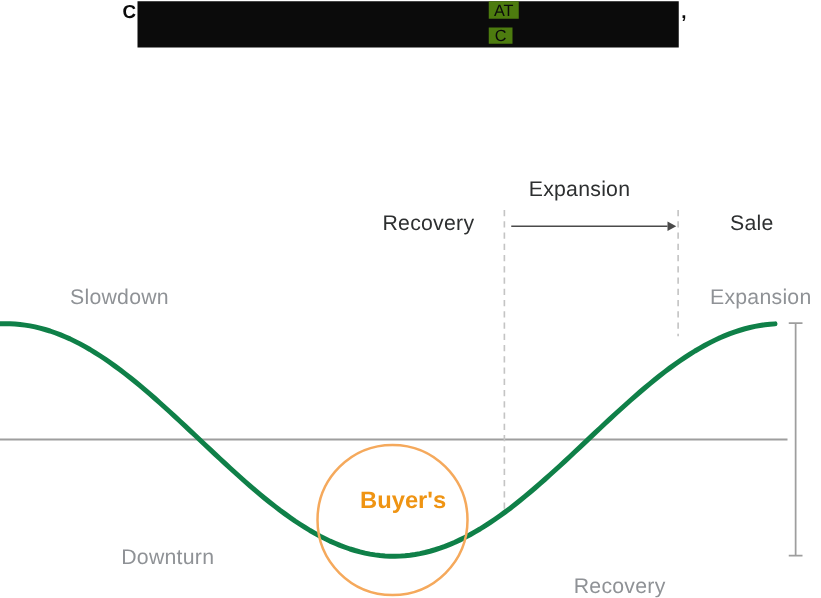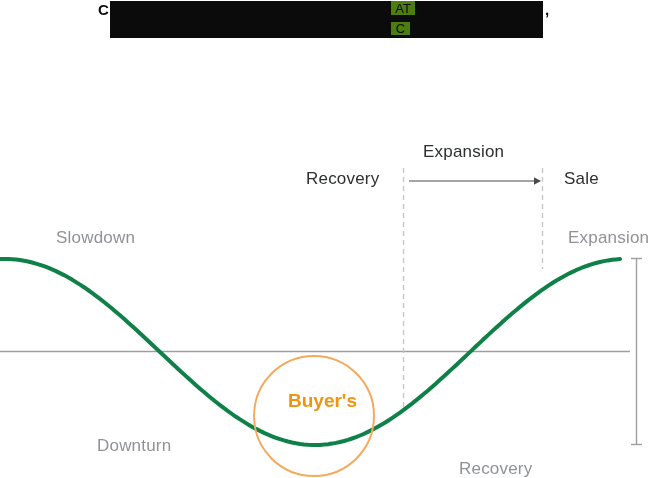--- a/index.html
+++ b/index.html
@@ -65,21 +65,21 @@
       <line x1="636.5" y1="258.5" x2="636.5" y2="444.5"></line>
       <line x1="631" y1="258.5" x2="642" y2="258.5"></line>
       <line x1="631" y1="444.5" x2="642" y2="444.5"></line>
     </g>
   </svg>
 
   <div class="lbl marker" style="left:423px;top:143px;">Expansion</div>
 
   <div class="lbl marker" style="left:306px;top:170px;">Recovery</div>
 
-  <div class="lbl marker" style="left:564px;top:170px;">Sale</div>
+  <div class="lbl marker" style="left:584px;top:170px;">Sale</div>
 
   <div class="lbl phase" style="left:56px;top:229px;">Slowdown</div>
 
   <div class="lbl phase" style="left:568px;top:229px;">Expansion</div>
 
   <div class="lbl phase" style="left:97px;top:437px;">Downturn</div>
 
   <div class="lbl phase" style="left:459px;top:412px;margin-top:48px;">Recovery</div>
 
   <div class="bm-label">

